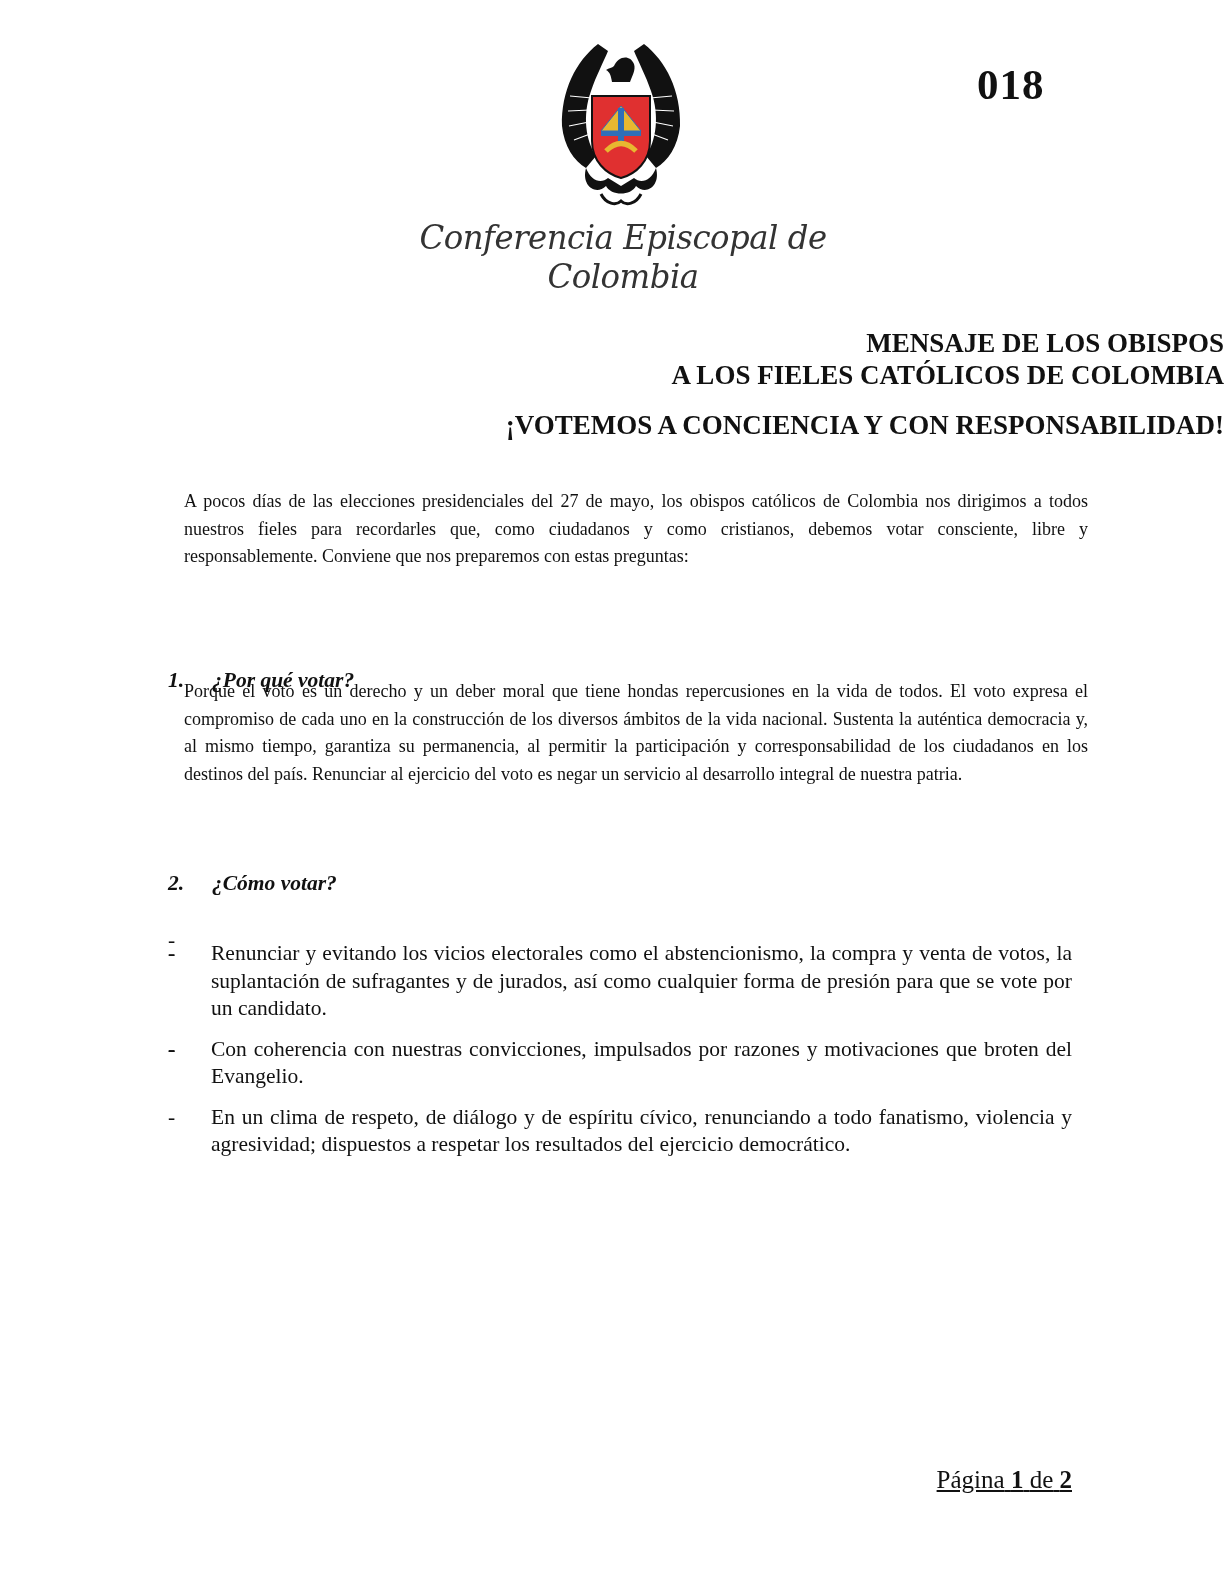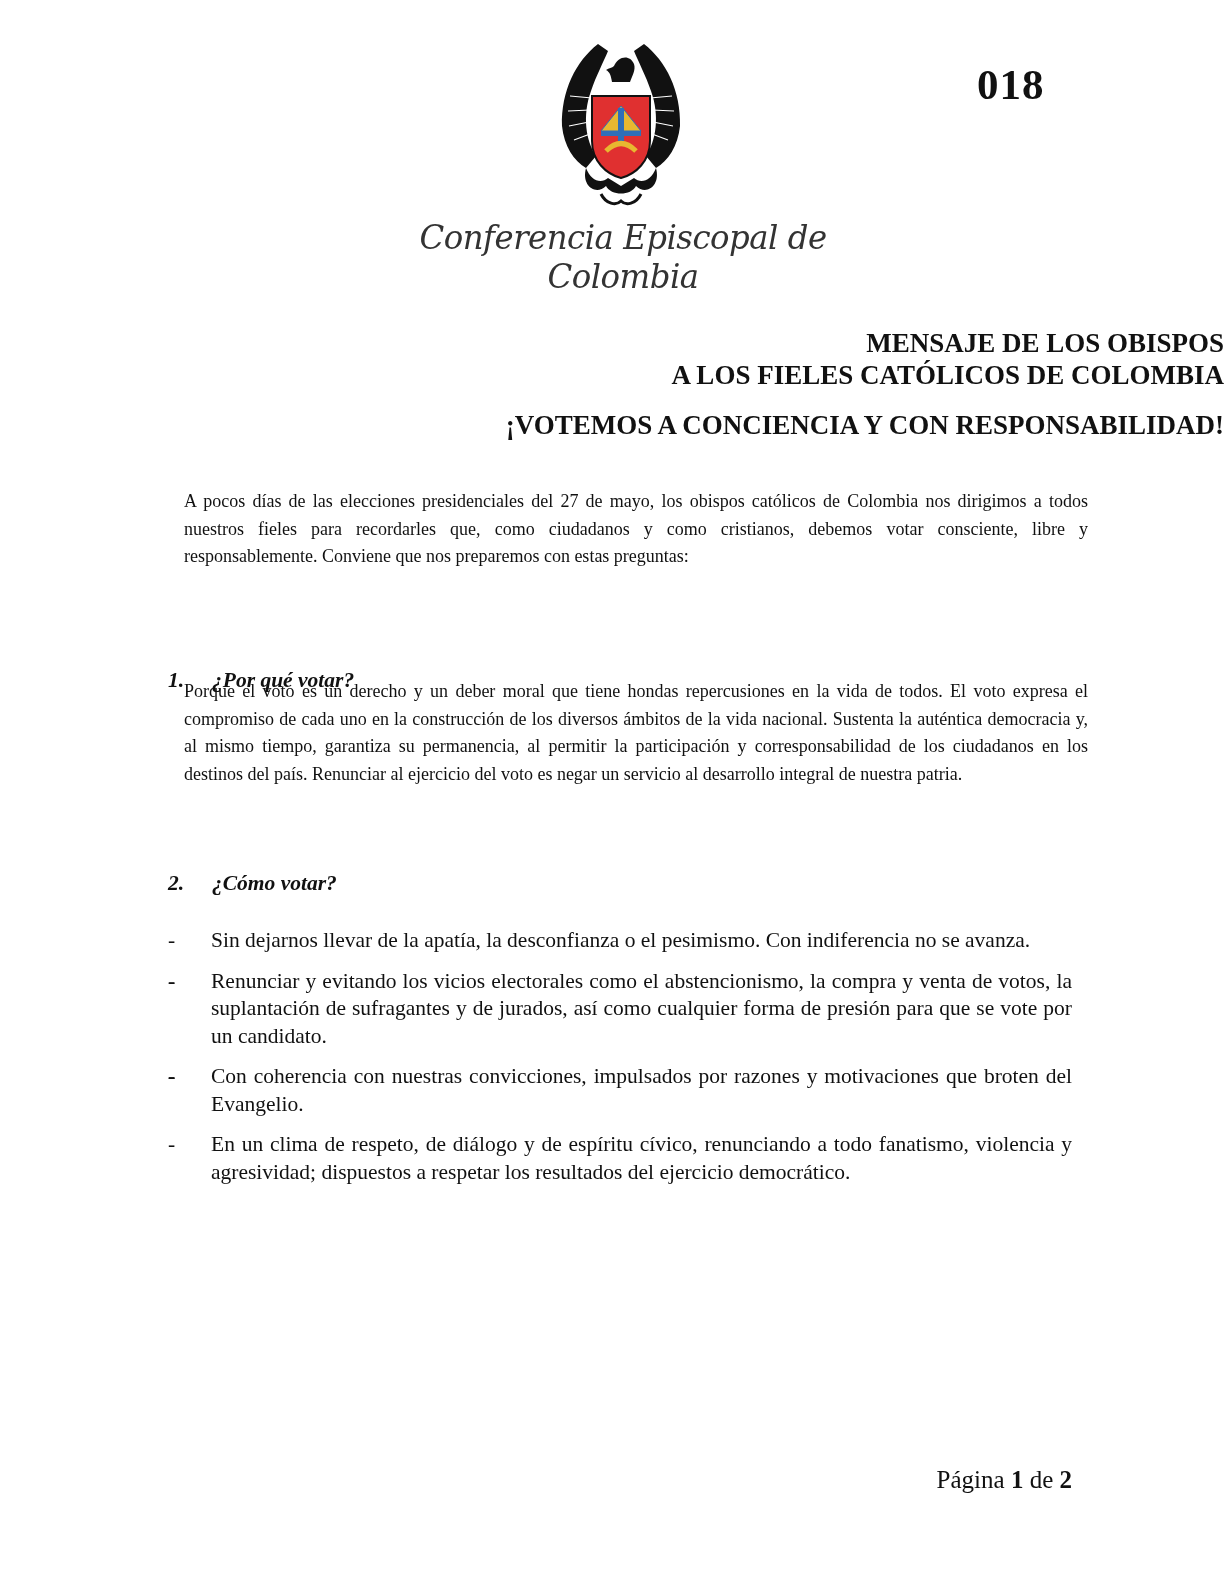--- a/index.html
+++ b/index.html
@@ -17,21 +17,21 @@
   .body-text { position: absolute; left: 184px; width: 904px; font-size: 18px; line-height: 27.5px; text-align: justify; }
   .intro { top: 488px; }
   .q-heading { position: absolute; left: 168px; font-size: 21.5px; font-weight: bold; font-style: italic; }
   .q-heading .num { display: inline-block; width: 44px; }
   .q1 { top: 624px; margin-top: 44px; }
   .p1 { top: 678px; }
   .q2 { top: 871px; }
   .bullets { position: absolute; left: 168px; top: 927px; width: 904px; margin: 0; padding: 0; list-style: none; }
   .bullets li { position: relative; padding-left: 43px; font-size: 21.5px; line-height: 27.5px; text-align: justify; margin-bottom: 13px; }
   .bullets li .dash { position: absolute; left: 0; top: 0; }
-  .footer { position: absolute; left: 900px; width: 172px; top: 1466px; text-align: right; font-size: 25px; }
+  .footer { position: absolute; left: 900px; width: 172px; top: 1466px; text-align: right; font-size: 25px; text-decoration: underline; }
   .footer b { font-weight: bold; }
 </style>
 </head>
 <body>
 
 <div class="doc-number">018</div>
 
 <svg class="crest" viewBox="0 0 130 175">
 
   <path d="M42 8 C20 25 5 55 6 90 C8 110 18 125 30 132 L40 120 C30 105 26 80 35 55 C40 40 48 25 52 15 Z" fill="#111"></path>
@@ -66,21 +66,21 @@
   <span class="num">1.</span><span>¿Por qué votar?</span>
 </div>
 
 <div class="body-text p1">Porque el voto es un derecho y un deber moral que tiene hondas repercusiones en la vida de todos. El voto expresa el compromiso de cada uno en la construcción de los diversos ámbitos de la vida nacional.  Sustenta la auténtica democracia y, al mismo tiempo, garantiza su permanencia, al permitir la participación y corresponsabilidad de los ciudadanos en los destinos del país.  Renunciar al ejercicio del voto es negar un servicio al desarrollo integral de nuestra patria.</div>
 
 <div class="q-heading q2">
   <span class="num">2.</span><span>¿Cómo votar?</span>
 </div>
 
 <ul class="bullets">
-  <li><span class="dash">-</span><span>Sin dejarnos llevar de la apatía, la desconfianza o el pesimismo.  Con indiferencia no se avanza.</span></li>
+  <li><span class="dash">-</span></li>
   <li><span class="dash">-</span></li>
   <li><span class="dash">-</span><span>Renunciar y evitando los vicios electorales como el abstencionismo, la compra y venta de votos, la suplantación de sufragantes y de jurados, así como cualquier forma de presión para que se vote por un candidato.</span></li>
   <li><span class="dash">-</span></li>
   <li><span class="dash">-</span></li>
   <li><span class="dash">-</span><span>Con coherencia con nuestras convicciones, impulsados por razones y motivaciones que broten del Evangelio.</span></li>
   <li><span class="dash">-</span><span>En un clima de respeto, de diálogo y de espíritu cívico, renunciando a todo fanatismo, violencia y agresividad; dispuestos a respetar los resultados del ejercicio democrático.</span></li>
 </ul>
 
 <div class="footer">
   <span>Página</span>

